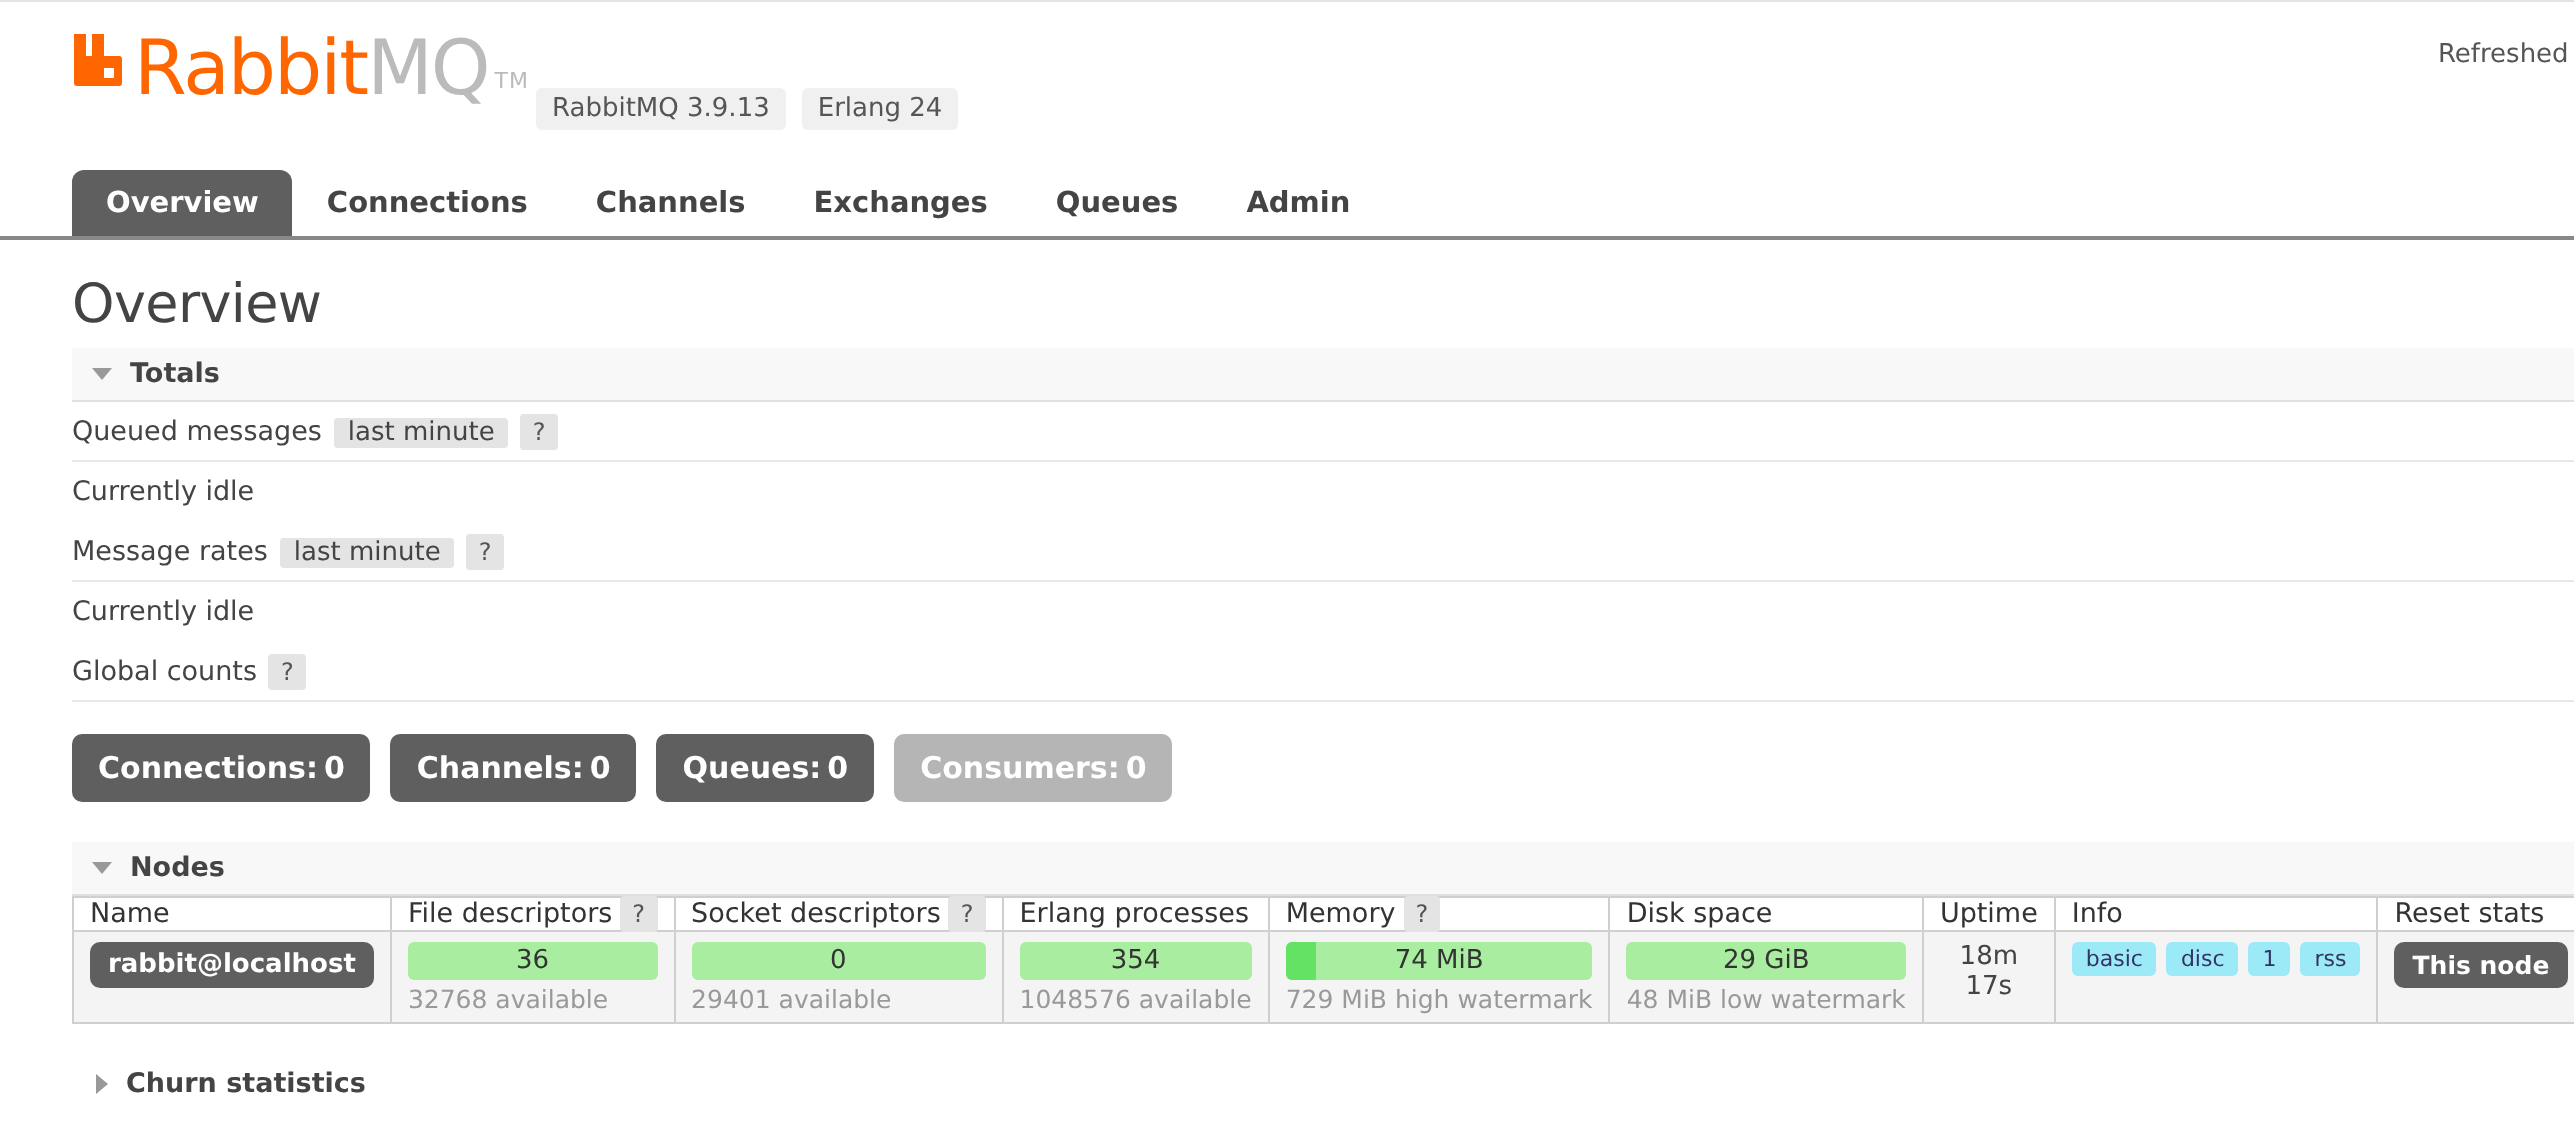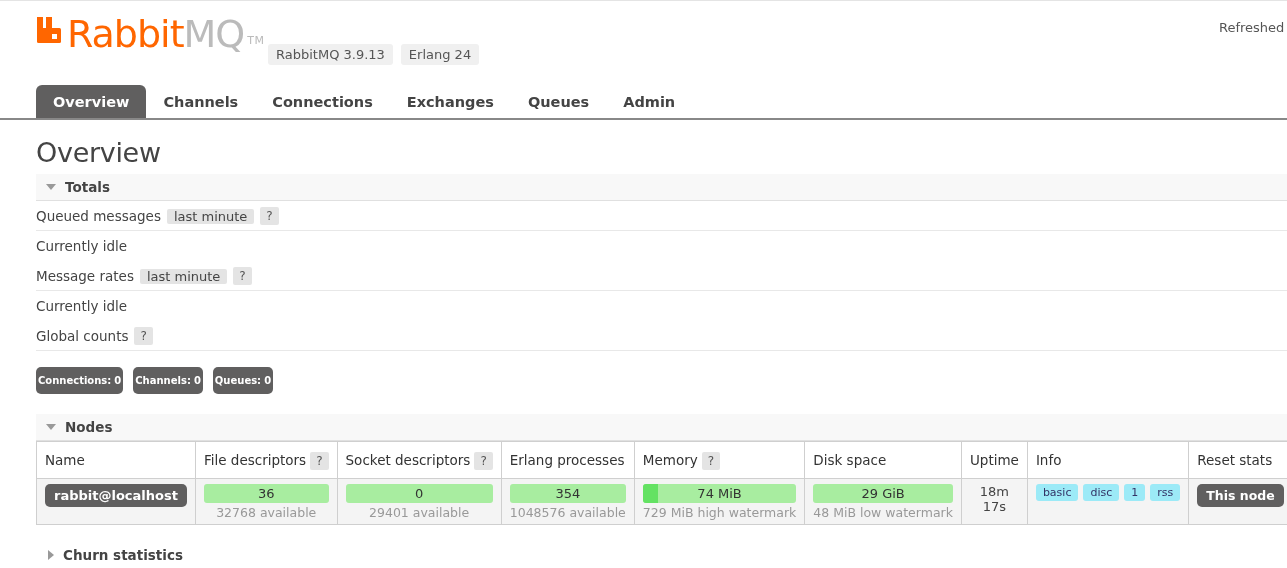--- a/index.html
+++ b/index.html
@@ -187,23 +187,23 @@
 
   
   .counts {
     margin: 16px 0 0 36px;
     display: flex;
     gap: 10px;
   }
   .count-btn {
     background: #605f5f;
     color: #fff;
-    font-size: 10px;
+    font-size: 15px;
     font-weight: bold;
-    padding: 8px 2px;
+    padding: 8px 13px;
     border-radius: 5px;
     cursor: pointer;
     white-space: nowrap;
   }
   .count-btn.muted { background: #b5b5b5; }
   .count-btn .num { margin-left: 3px; }
 
   
   .nodes-wrap {
     margin: 20px 0 0 0;
@@ -218,21 +218,21 @@
     background: #fff;
     table-layout: fixed;
   }
   table.nodes th {
     border: 1px solid #cfcfcf;
     background: #fff;
     font-size: 13.5px;
     font-weight: normal;
     color: #333;
     text-align: left;
-    padding: 10px 8px;
+    padding: 0 8px;
     white-space: nowrap;
     cursor: pointer;
   }
   table.nodes td {
     border: 1px solid #cfcfcf;
     background: #f4f4f4;
     padding: 5px 8px 4px 8px;
     vertical-align: top;
     font-size: 13px;
     color: #444;
@@ -266,21 +266,21 @@
   .bar .bar-label {
     position: relative;
     display: block;
     text-align: center;
     line-height: 19px;
     font-size: 13px;
     color: #333;
   }
   .sub {
     display: block;
-    text-align: center;
+    text-align: left;
     font-size: 12.5px;
     color: #999;
     margin-top: 2px;
     white-space: nowrap;
   }
 
   .info-badges { display: flex; gap: 5px; }
   .ibadge {
     background: #9ceaf7;
     color: #336;
@@ -340,22 +340,22 @@
       <span class="vbadge">RabbitMQ 3.9.13</span>
       <span class="vbadge">Erlang 24</span>
     </div>
 
     <div class="refreshed">Refreshed 20</div>
   </div>
 
   <div class="nav">
     <div class="nav-inner">
       <div class="tab active">Overview</div>
+      <div class="tab">Connections</div>
       <div class="tab">Channels</div>
-      <div class="tab">Connections</div>
       <div class="tab">Exchanges</div>
       <div class="tab">Queues</div>
       <div class="tab">Admin</div>
     </div>
   </div>
 
   <div class="content">
 
     <h1 class="page-title">Overview</h1>
 
@@ -385,20 +385,23 @@
 
     <div class="counts">
       <div class="count-btn">
         <span>Connections:</span><span class="num">0</span>
       </div>
       <div class="count-btn">
         <span>Channels:</span><span class="num">0</span>
       </div>
       <div class="count-btn">
         <span>Queues:</span><span class="num">0</span>
+      </div>
+      <div class="count-btn muted">
+        <span>Consumers:</span><span class="num">0</span>
       </div>
     </div>
 
     <div class="nodes-wrap">
       <div class="section-head">
         <span class="tri"></span>
         <span>Nodes</span>
       </div>
 
       <div class="table-area">

